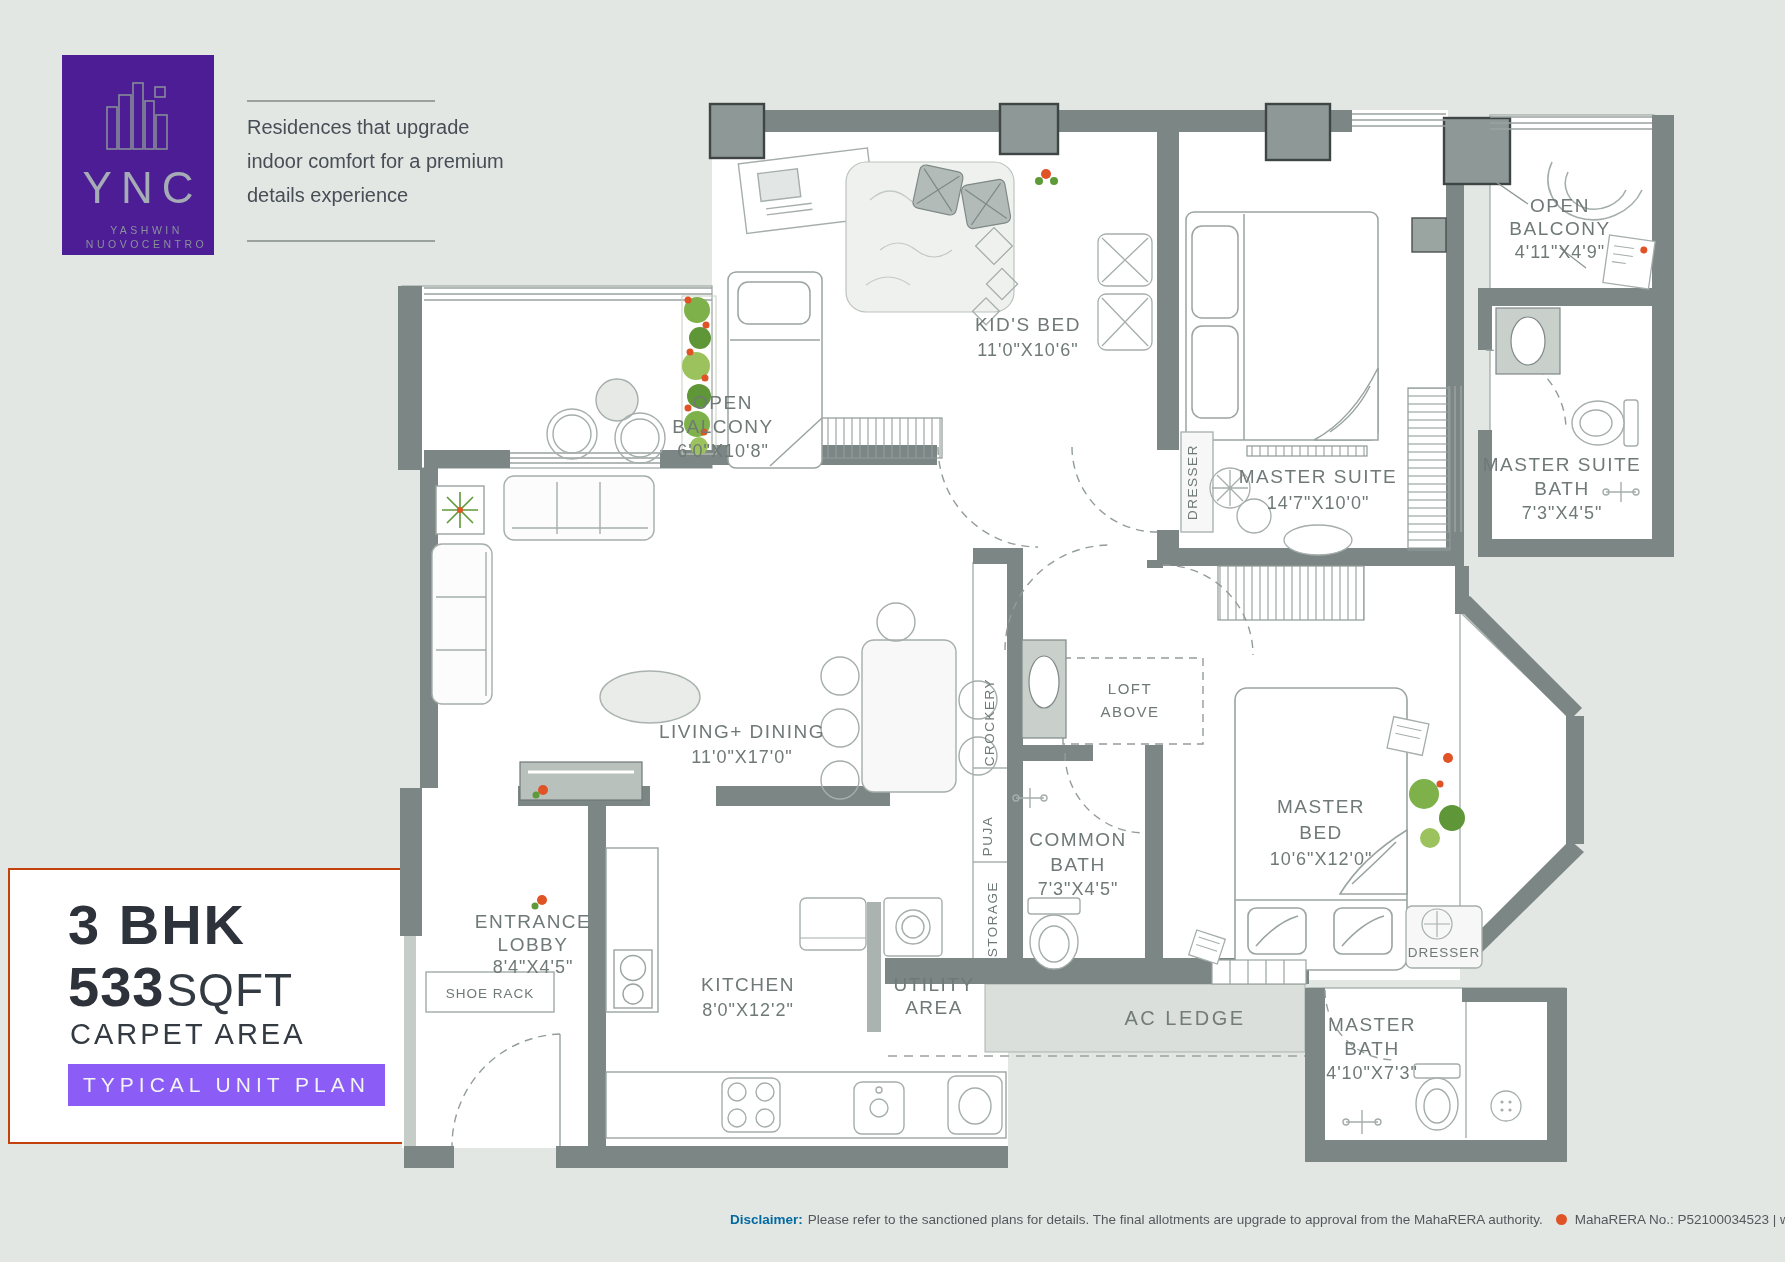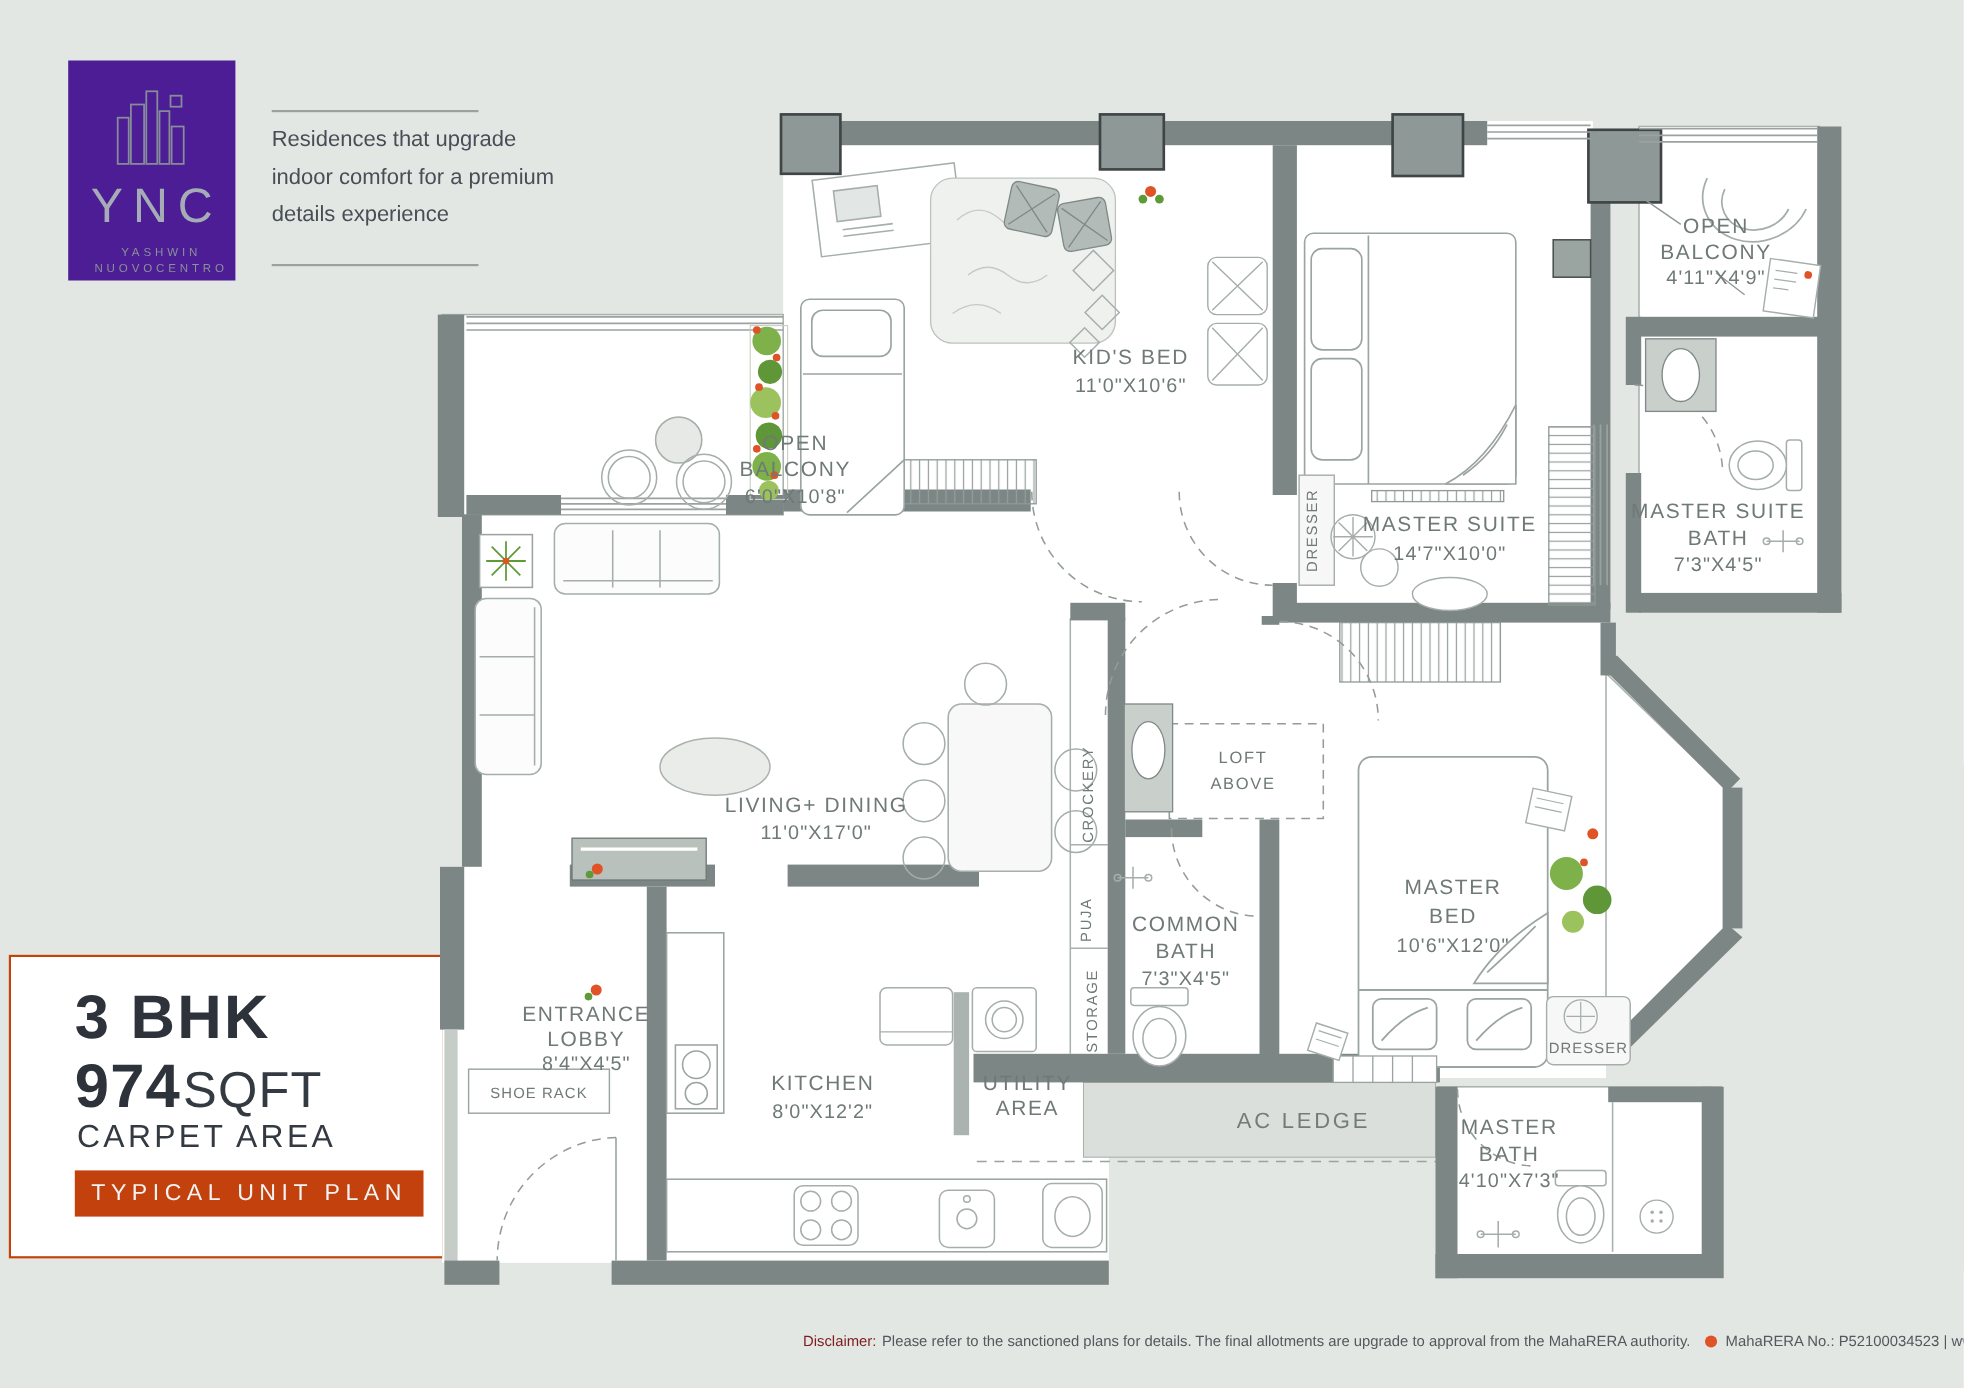--- a/index.html
+++ b/index.html
@@ -16,29 +16,29 @@
   .tagline{position:absolute;left:247px;top:110px;width:420px;color:#474e55;
            font-size:20px;line-height:34px;}
   
   .card{position:absolute;left:8px;top:868px;width:392px;height:272px;background:#ffffff;
         border:2px solid #c2410c;}
   .card .bhk{position:absolute;left:58px;top:22px;font-size:56px;font-weight:700;color:#2d323b;letter-spacing:2px;}
   .card .arearow{position:absolute;left:58px;top:84px;display:flex;align-items:baseline;}
   .card .areanum{font-size:56px;font-weight:700;color:#2d323b;letter-spacing:1px;}
   .card .areaunit{font-size:46px;font-weight:400;color:#343a42;margin-left:2px;letter-spacing:1px;}
   .card .carpet{position:absolute;left:60px;top:148px;font-size:29px;color:#343a42;letter-spacing:3px;text-align:center;}
-  .card .chip{position:absolute;left:58px;top:194px;background:#c2410c;color:#f2f3f4;
+  .card .chip{position:absolute;left:58px;top:194px;background:#8b5cf6;color:#f2f3f4;
               font-size:21px;letter-spacing:5px;padding:9px 15px;}
   .arrow{position:absolute;left:413px;top:1031px;width:0;height:0;
          border-top:22px solid transparent;border-bottom:22px solid transparent;
          border-left:34px solid #17191d;}
   
   .footer{position:absolute;left:730px;top:1212px;display:flex;align-items:center;gap:5px;
           font-size:13.5px;color:#53585c;white-space:nowrap;}
-  .footer .b{font-weight:400;color:#7f1d1d;}
+  .footer .b{font-weight:700;color:#0369a1;}
   .footer .rera-dot{width:11px;height:11px;border-radius:50%;background:#df5327;display:inline-block;margin:0 3px 0 8px;}
   
   .plansvg{position:absolute;left:370px;top:95px;}
   text{font-family:"Liberation Sans",sans-serif;}
   .rm{font-size:19px;fill:#6f7977;letter-spacing:1.5px;text-anchor:middle;}
   .dim{font-size:18px;fill:#6f7977;letter-spacing:1px;text-anchor:middle;}
   .vlab{font-size:13.5px;fill:#6f7977;letter-spacing:1.5px;text-anchor:middle;}
   .slab{font-size:13.5px;fill:#6f7977;letter-spacing:1px;text-anchor:middle;}
   .llab{font-size:15px;fill:#6f7977;letter-spacing:1.5px;text-anchor:middle;}
   .alab{font-size:20px;fill:#727c79;letter-spacing:2.5px;text-anchor:middle;}
@@ -70,21 +70,21 @@
   <div class="tagline">
     <div>Residences that upgrade</div>
     <div>indoor comfort for a premium</div>
     <div>details experience</div>
   </div>
   <div class="tag-rule" style="top:240px"></div>
 
   <div class="card">
     <div class="bhk">3 BHK</div>
     <div class="arearow">
-      <span class="areanum">974</span>
+      <span class="areanum">533</span>
       <span class="areaunit">SQFT</span>
     </div>
     <div class="carpet">CARPET AREA</div>
     <div class="chip">TYPICAL UNIT PLAN</div>
   </div>
   <div class="arrow"></div>
 
   <svg class="plansvg" width="1320" height="1075" viewBox="370 95 1320 1075">
     <defs>
       <pattern id="hv" width="8" height="10" patternUnits="userSpaceOnUse">

